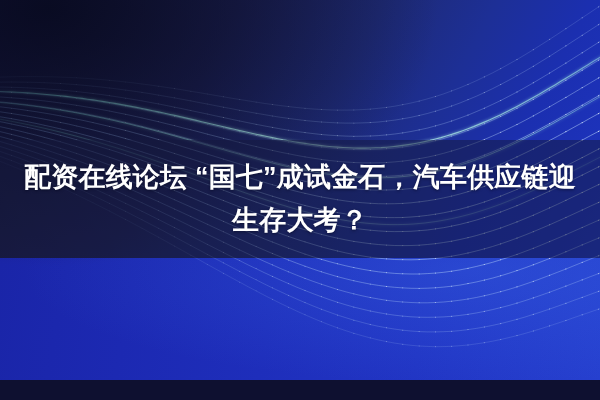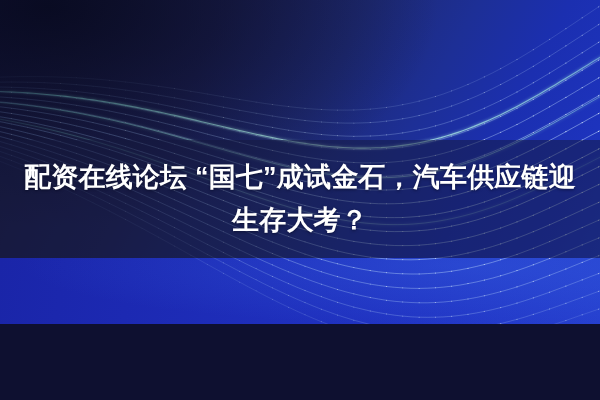--- a/index.html
+++ b/index.html
@@ -8,21 +8,21 @@
     padding: 0;
     background: #0e1030;
   }
   body {
     font-family: "Liberation Sans", "DejaVu Sans", sans-serif;
   }
 
   #banner {
     position: relative;
     width: 600px;
-    height: 324px;
+    height: 380px;
     overflow: hidden;
     background: #1a1b3d;
   }
 
   
   .bg-base {
     position: absolute;
     inset: 0;
     background:
       linear-gradient(118deg,

